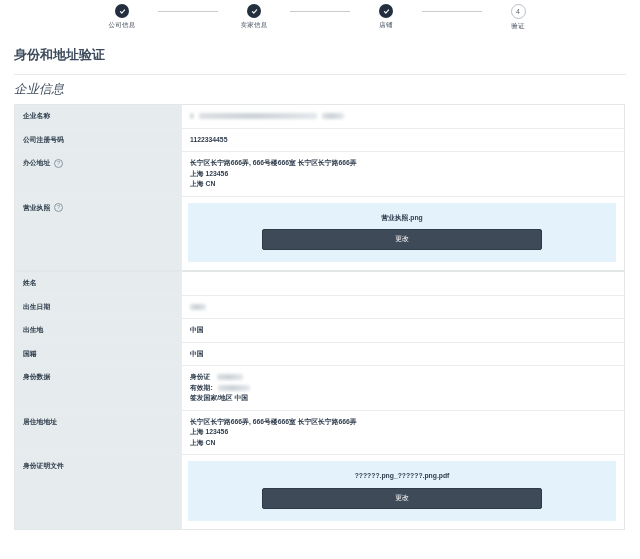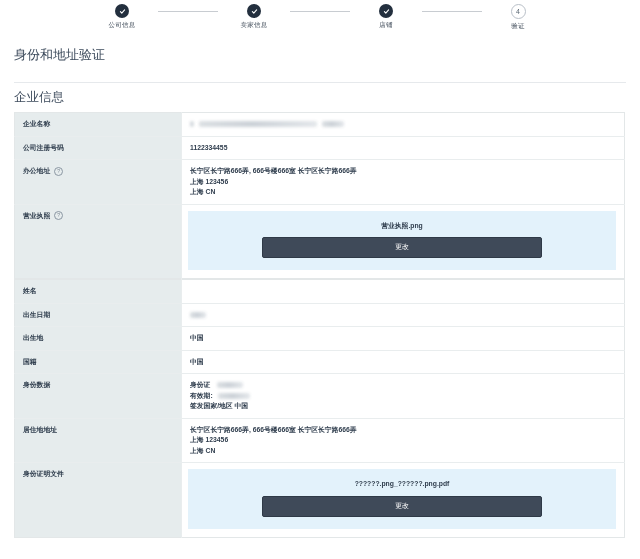--- a/index.html
+++ b/index.html
@@ -70,31 +70,32 @@
     margin-top: 7px;
   }
 
   
   .page-wrap {
     padding: 0 14px;
     box-sizing: border-box;
   }
   .page-title {
     font-size: 13px;
-    font-weight: normal;
+    font-weight: bold;
     color: #3d4b5c;
     margin: 12px 0 6px 0;
-    padding-bottom: 18px;
+    padding-bottom: 10px;
     border-bottom: 1px solid #e6e9ec;
   }
   .section-title {
     font-size: 12.5px;
     font-weight: normal;
     color: #3d4b5c;
     margin: 6px 0 6px 0;
+    font-style: italic;
   }
   .section-title.contact {
     font-weight: bold;
     font-size: 13px;
     color: #2f3d4d;
     margin-top: 14px;
   }
 
   
   .info-table {

